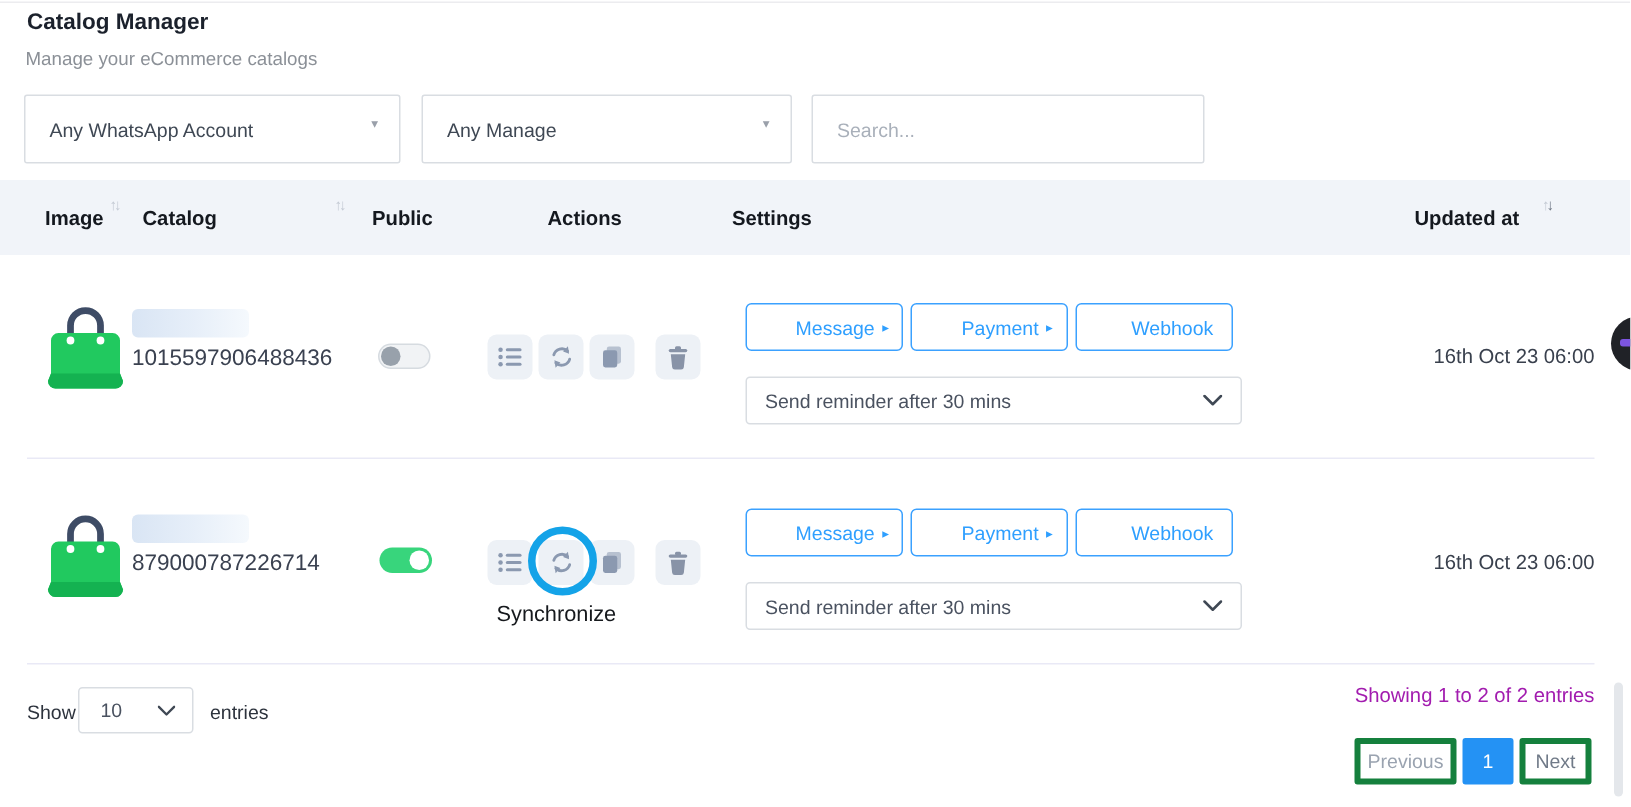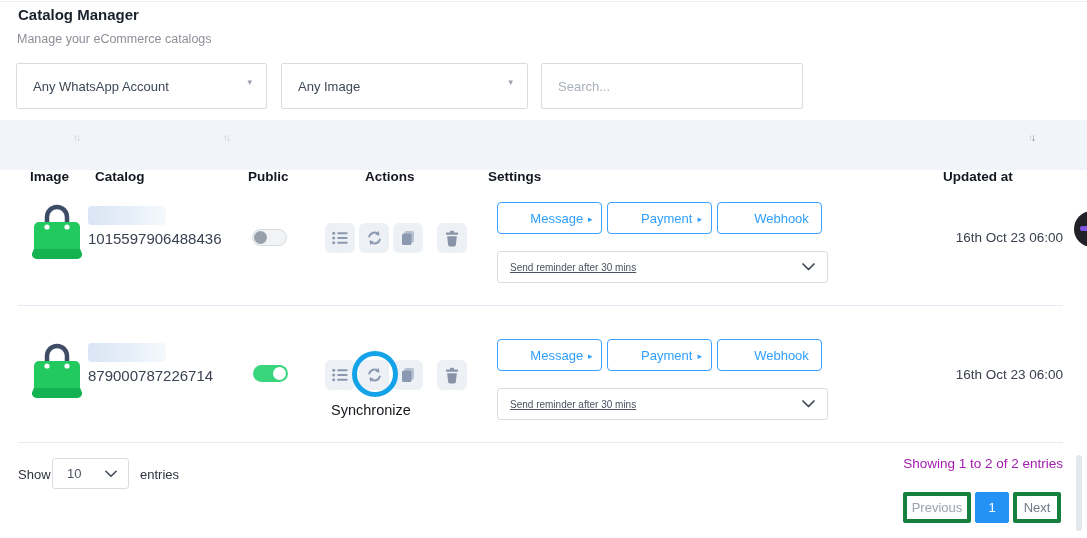--- a/index.html
+++ b/index.html
@@ -29,21 +29,21 @@
   .search-input {
     position:absolute; left:541px; top:63px; width:262px; height:46px;
     border:1px solid #d9dde2; border-radius:2px; padding:0 16px;
     font-size:13px; color:#3f4854; font-family:"Liberation Sans",sans-serif; outline:none;
   }
   .search-input::placeholder { color:#a9b0ba; }
 
   
   .thead { position:absolute; left:0; top:120px; width:1087px; height:50px; background:#f1f4f9; }
   .th { position:absolute; top:0; height:50px; display:flex; align-items:center;
-        font-size:13.5px; font-weight:700; color:#14181f;margin-top:31px; }
+        font-size:13.5px; font-weight:700; color:#14181f; }
   .sort { position:absolute; font-size:10px; letter-spacing:-2px; color:#c4cad4; top:12px; }
   .sort b { font-weight:400; }
   .sort.active-down b.dn { color:#6e7684; }
 
   
   .row { position:absolute; left:0; width:1087px; }
   .divider { position:absolute; left:18px; width:1045px; height:1px; background:#e9e9f6; }
 
   .bag { position:absolute; left:31px; top:30px; }
   .redacted {
@@ -65,21 +65,21 @@
 
   .settings-btns { position:absolute; left:497px; top:32px; display:flex; }
   .s-btn { width:105px; height:32px; margin-right:5px; background:#fff; border:1px solid #3ba1ff;
            border-radius:4px; color:#2e9fff; font-size:13px; font-family:"Liberation Sans",sans-serif;
            display:flex; align-items:center; justify-content:center; cursor:pointer;padding-left:24px; }
   .s-btn .sub-arrow { font-size:9px; margin-left:5px; transform:translateY(0.5px); }
 
   .reminder {
     position:absolute; left:497px; top:81px; width:331px; height:32px;
     border:1px solid #d9dde2; border-radius:3px; background:#fff;
-    display:flex; align-items:center; padding:0 12px; font-size:10px; color:#4a5260; cursor:pointer;text-decoration:underline;
+    display:flex; align-items:center; padding:0 12px; font-size:13px; color:#4a5260; cursor:pointer;
   }
   .reminder svg { margin-left:auto; }
 
   .updated { position:absolute; right:24px; top:60px; width:200px; text-align:right;
              font-size:13.5px; color:#39404d; }
 
   .annotation-circle {
     position:absolute; left:352px; top:46px; width:46px; height:46px; border-radius:50%;
     border:5px solid #14a3e8; pointer-events:none; z-index:3;
   }
@@ -121,21 +121,21 @@
   <div class="top-rule"></div>
 
   <div class="page-title">Catalog Manager</div>
   <div class="page-subtitle">Manage your eCommerce catalogs</div>
 
   <div class="filter-box f-account">
     <span>Any WhatsApp Account</span>
     <span class="caret">▾</span>
   </div>
   <div class="filter-box f-status">
-    <span>Any Image</span>
+    <span>Any Manage</span>
     <span class="caret">▾</span>
   </div>
   <input class="search-input" type="text" placeholder="Search..." style="">
 
   <div class="thead">
     <div class="th" style="left:30px">Image</div>
     <span class="sort" style="left:73px"><b class="up">↑</b><b class="dn">↓</b></span>
     <div class="th" style="left:95px">Catalog</div>
     <span class="sort" style="left:223px"><b class="up">↑</b><b class="dn">↓</b></span>
     <div class="th" style="left:248px">Public</div>

